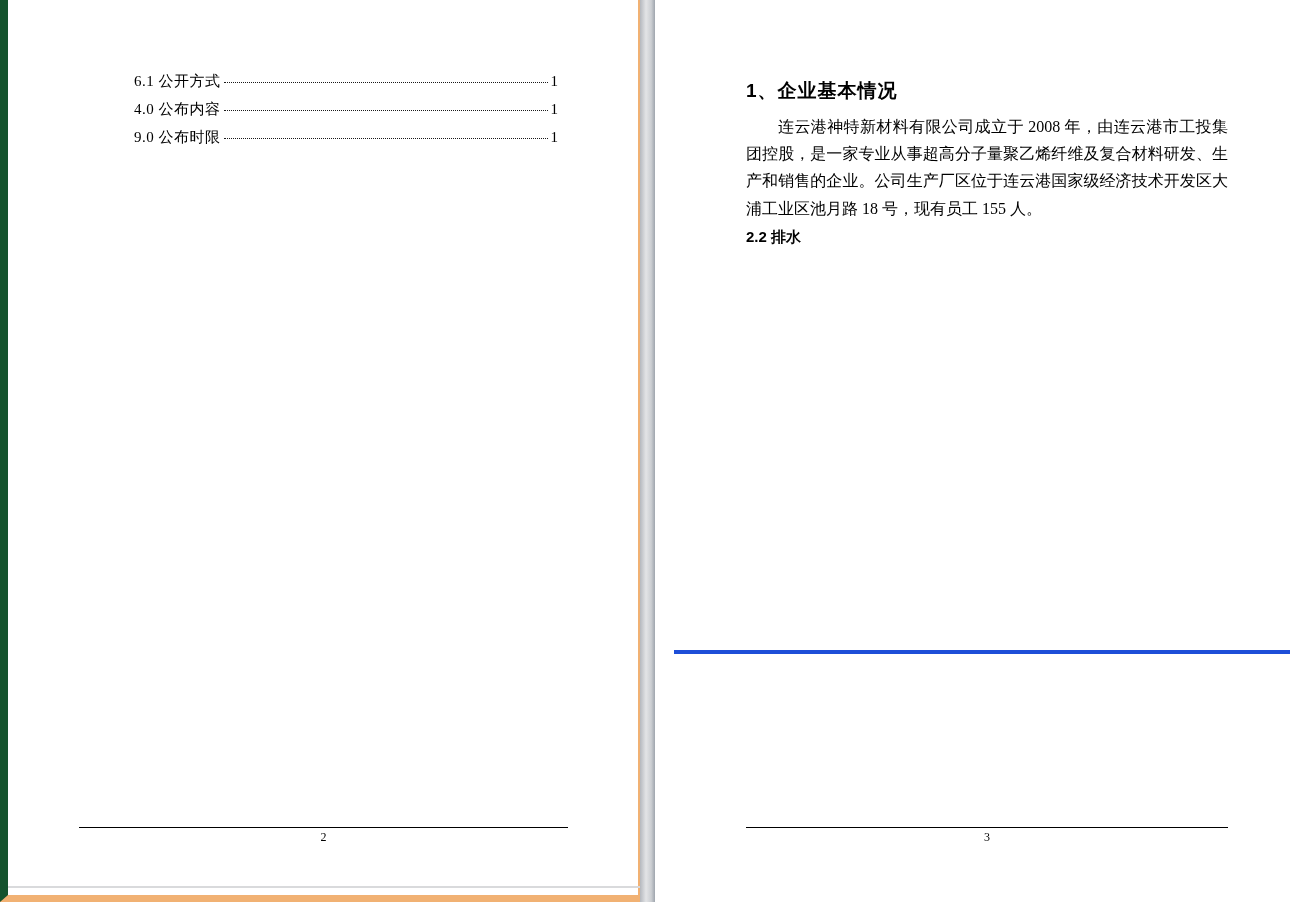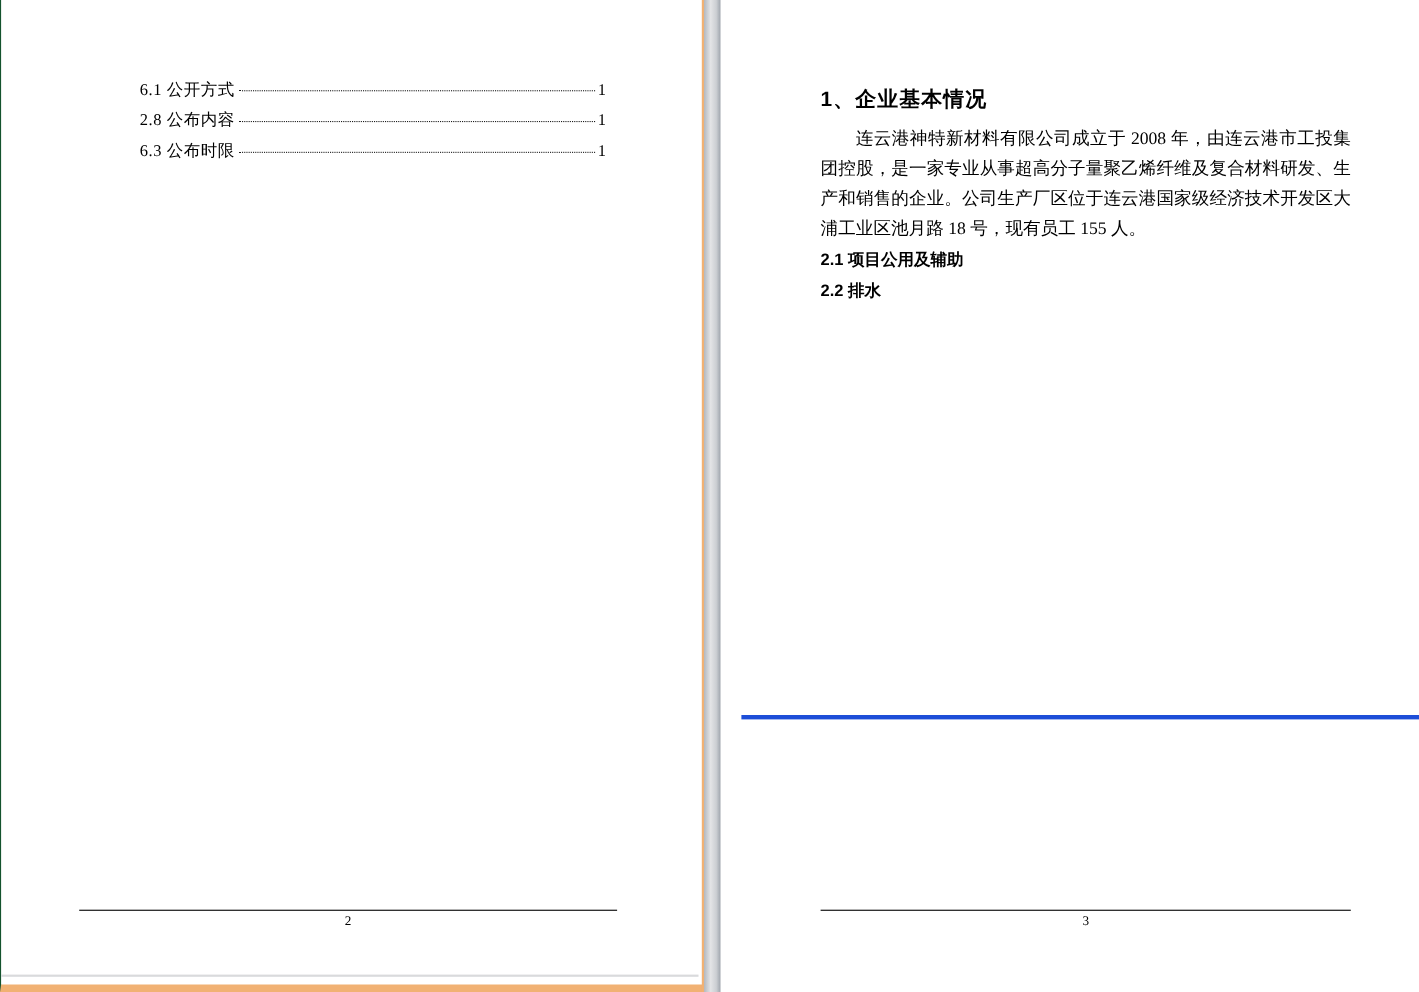--- a/index.html
+++ b/index.html
@@ -5,21 +5,21 @@
   html,body{margin:0;padding:0;}
   body{
     width:1290px;height:902px;overflow:hidden;background:#ffffff;
     font-family:"Liberation Serif","DejaVu Serif",serif;color:#000;
   }
   .viewer{position:relative;width:1290px;height:902px;background:#fff;}
 
   
   .page-left{
     position:absolute;left:0;top:0;width:640px;height:902px;background:#fff;
-    border-left:1px solid #14532d;border-right:2px solid #f1b173;border-bottom:7px solid #f1b173;
+    border-left:8px solid #14532d;border-right:2px solid #f1b173;border-bottom:7px solid #f1b173;
     box-sizing:border-box;
   }
   .page-left-inner-shadow{
     position:absolute;left:0;bottom:7px;width:634px;height:2px;background:#d9dadc;
   }
   
   .page-gap{
     position:absolute;left:640px;top:0;width:15px;height:902px;
     background:linear-gradient(90deg,#b4b8be 0%,#e3e4e6 40%,#cbced2 75%,#9fa5ad 100%);
   }
@@ -66,41 +66,40 @@
 <div class="viewer">
 
   <div class="page-left">
     <div class="toc">
         <div class="toc-row">
           <span class="toc-label">6.1 公开方式</span>
           <span class="toc-dots"></span>
           <span class="toc-page">1</span>
         </div>
         <div class="toc-row">
-          <span class="toc-label">2.8 公布内容</span>
+          <span class="toc-label">4.0 公布内容</span>
           <span class="toc-dots"></span>
           <span class="toc-page">1</span>
         </div>
         <div class="toc-row">
-          <span class="toc-label">6.3 公布时限</span>
+          <span class="toc-label">9.0 公布时限</span>
           <span class="toc-dots"></span>
           <span class="toc-page">1</span>
         </div>
       </div>
     <div class="page-left-inner-shadow"></div>
     <div class="footer-line"></div>
     <div class="footer-num">2</div>
   </div>
 
   <div class="page-gap"></div>
 
   <div class="page-right">
     <div class="content">
         <div class="b-h1">1、企业基本情况</div>
         <div class="b-p">连云港神特新材料有限公司成立于 2008 年，由连云港市工投集团控股，是一家专业从事超高分子量聚乙烯纤维及复合材料研发、生产和销售的企业。公司生产厂区位于连云港国家级经济技术开发区大浦工业区池月路 18 号，现有员工 155 人。</div>
-        <div class="b-h2">2.1 项目公用及辅助</div>
         <div class="b-h2">2.2 排水</div>
       </div>
     <div class="footer-line"></div>
     <div class="footer-num">3</div>
   </div>
 
 </div>
 
 </body></html>

